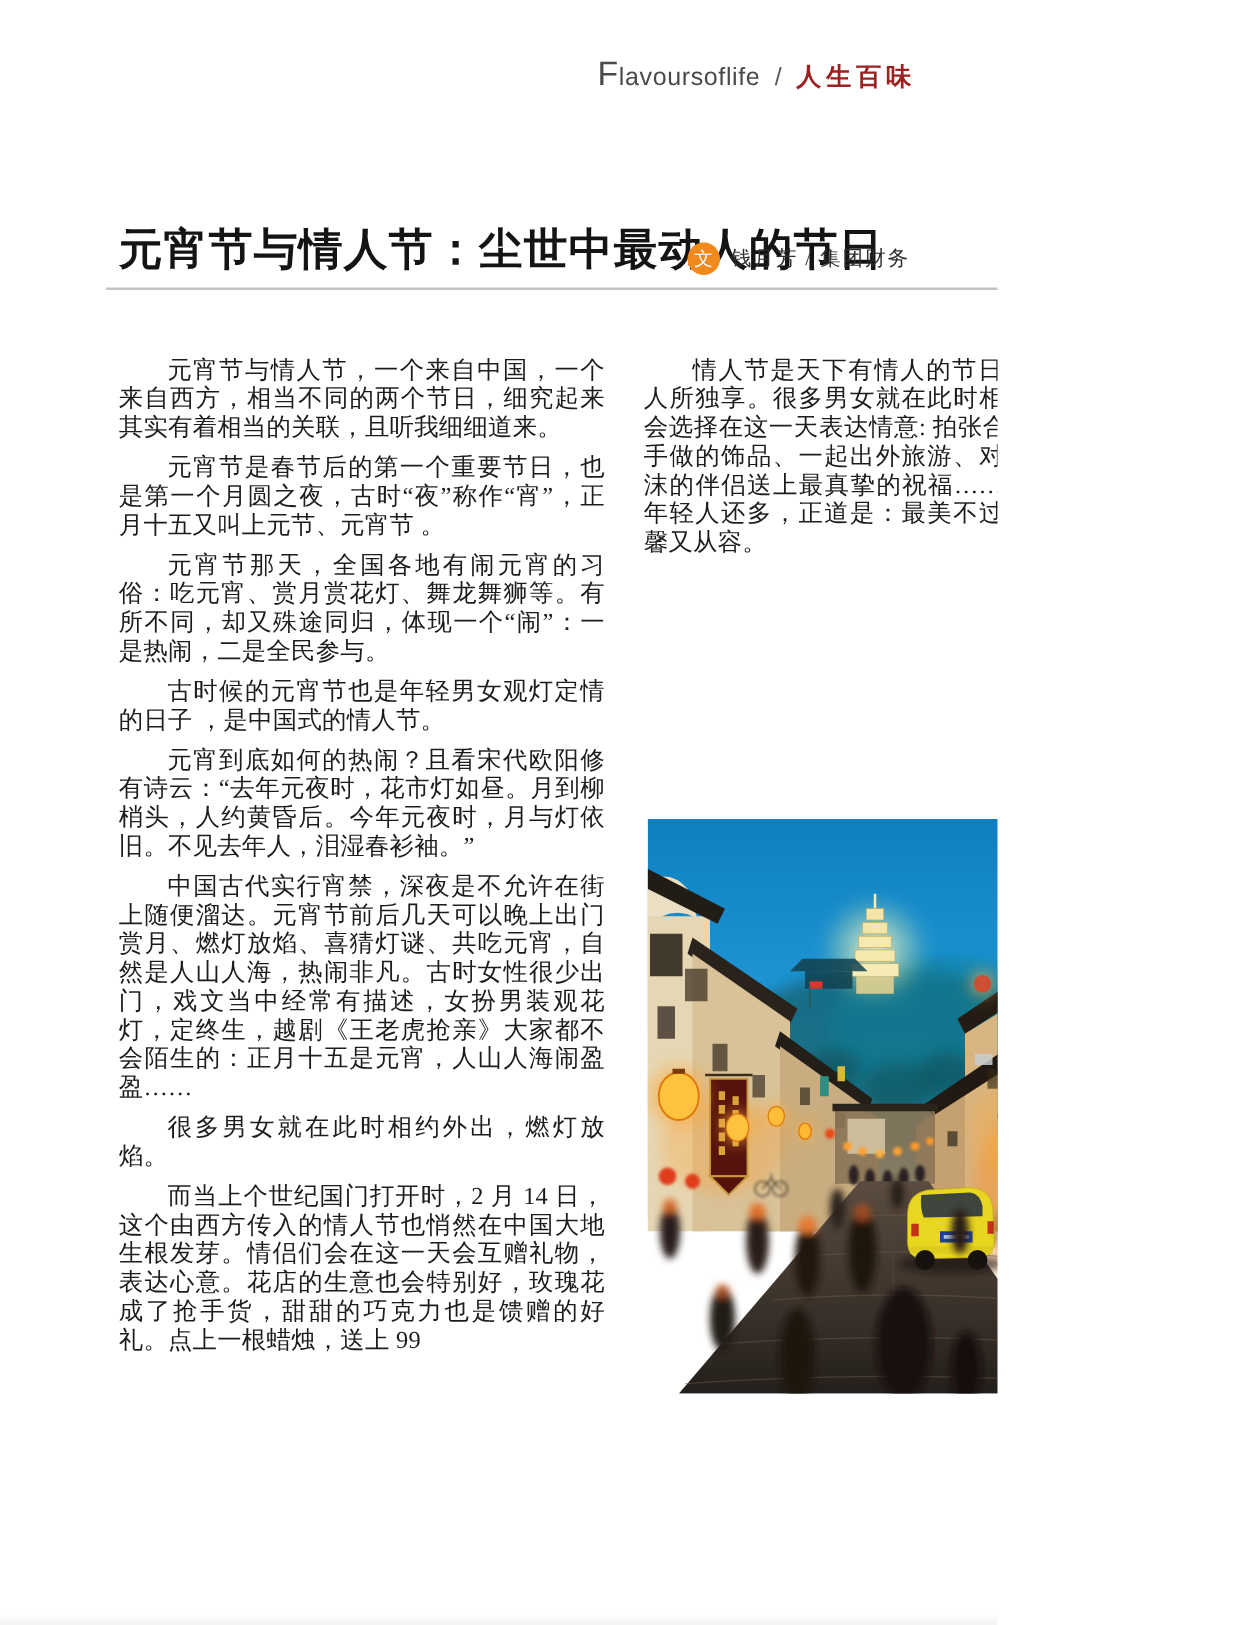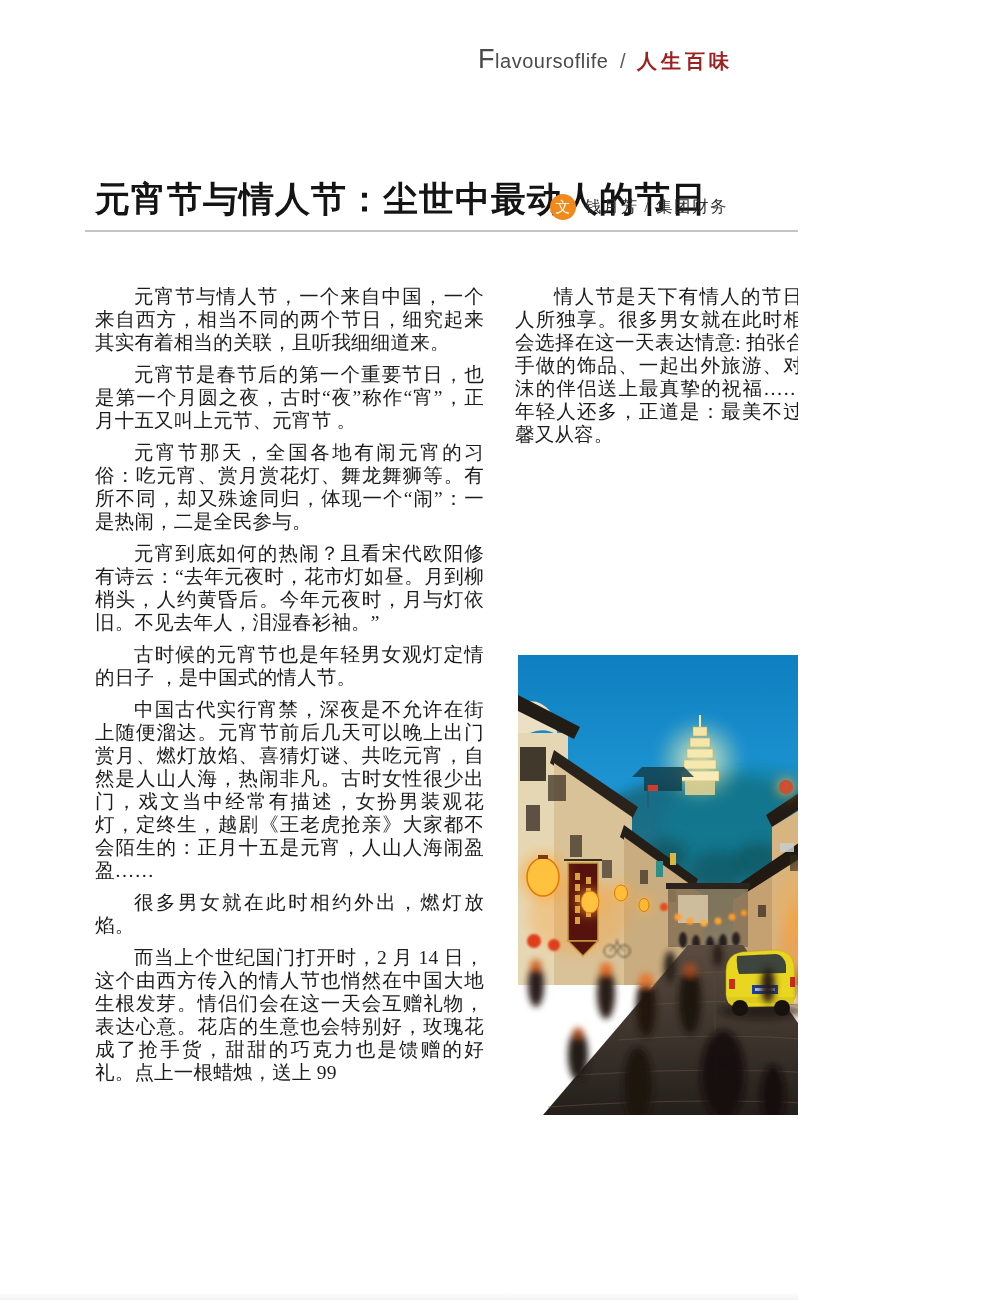--- a/index.html
+++ b/index.html
@@ -67,22 +67,22 @@
     <div class="byline-badge">文</div>
     <div class="byline-author">钱月芳 / 集团财务</div>
   </div>
 
   <div class="title-rule"></div>
 
   <div class="col col-left">
     <p>元宵节与情人节，一个来自中国，一个来自西方，相当不同的两个节日，细究起来其实有着相当的关联，且听我细细道来。</p>
     <p>元宵节是春节后的第一个重要节日，也是第一个月圆之夜，古时“夜”称作“宵”，正月十五又叫上元节、元宵节 。</p>
     <p>元宵节那天，全国各地有闹元宵的习俗：吃元宵、赏月赏花灯、舞龙舞狮等。有所不同，却又殊途同归，体现一个“闹”：一是热闹，二是全民参与。</p>
+    <p>古时候的元宵节也是年轻男女观灯定情的日子 ，是中国式的情人节。</p>
     <p>元宵到底如何的热闹？且看宋代欧阳修有诗云：“去年元夜时，花市灯如昼。月到柳梢头，人约黄昏后。今年元夜时，月与灯依旧。不见去年人，泪湿春衫袖。”</p>
-    <p>古时候的元宵节也是年轻男女观灯定情的日子 ，是中国式的情人节。</p>
     <p>中国古代实行宵禁，深夜是不允许在街上随便溜达。元宵节前后几天可以晚上出门赏月、燃灯放焰、喜猜灯谜、共吃元宵，自然是人山人海，热闹非凡。古时女性很少出门，戏文当中经常有描述，女扮男装观花灯，定终生，越剧《王老虎抢亲》大家都不会陌生的：正月十五是元宵，人山人海闹盈盈……</p>
     <p>很多男女就在此时相约外出，燃灯放焰。</p>
     <p>而当上个世纪国门打开时，2 月 14 日，这个由西方传入的情人节也悄然在中国大地生根发芽。情侣们会在这一天会互赠礼物，表达心意。花店的生意也会特别好，玫瑰花成了抢手货，甜甜的巧克力也是馈赠的好礼。点上一根蜡烛，送上 99</p>
   </div>
 
   <div class="col col-right">
     <p>情人节是天下有情人的节日，并非年轻人所独享。很多男女就在此时相约外出，也会选择在这一天表达情意: 拍张合影、送个亲手做的饰品、一起出外旅游、对自己相儒以沫的伴侣送上最真挚的祝福……有时花样比年轻人还多，正道是：最美不过夕阳红，温馨又从容。</p>
   </div>
 
   <div class="photo-frame">

